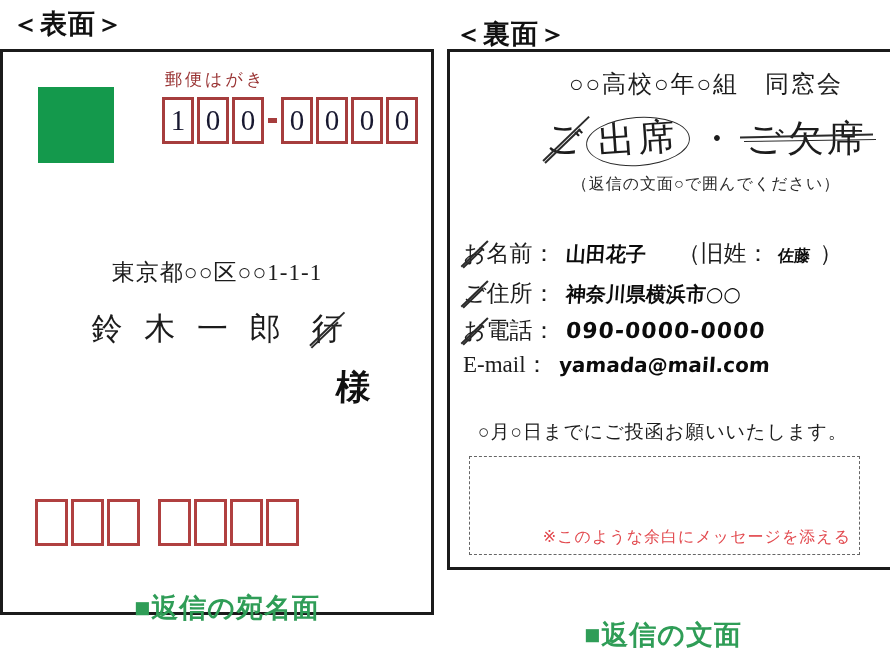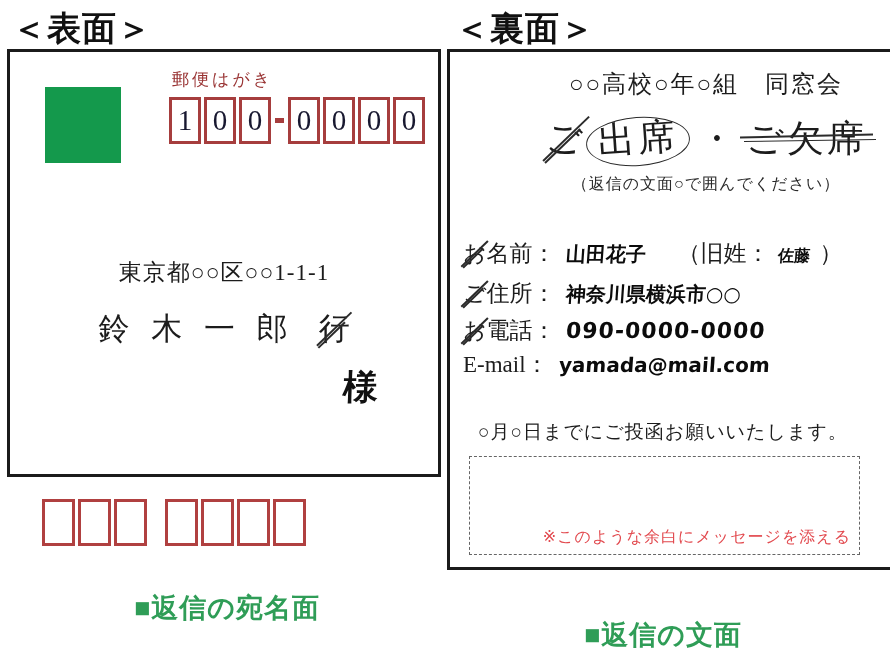--- a/index.html
+++ b/index.html
@@ -1,25 +1,25 @@
 <!DOCTYPE html>
 <html><head>
 <meta charset="utf-8">
 <style>
   * { margin:0; padding:0; box-sizing:border-box; }
   body { background:#ffffff; font-family:"Liberation Sans","DejaVu Sans",sans-serif; }
   .stage { position:relative; width:890px; height:671px; background:#fff; overflow:hidden; }
 
-  .heading { position:absolute; top:6px; font-size:34px; font-weight:bold; color:#111;
+  .heading { position:absolute; top:6px; font-size:27px; font-weight:bold; color:#111;
              font-family:Liberation Serif, serif; letter-spacing:1px; }
   .heading.front { left:12px; }
-  .heading.back { left:455px; }
+  .heading.back { left:455px;margin-top:10px; }
 
   .card { position:absolute; top:49px; border:3px solid #1b1b1b; background:#fff; }
-  .card.front { left:7px; width:434px; height:428px; }
+  .card.front { left:0; width:434px; height:566px; }
   .card.back { left:447px; width:518px; height:521px; }
 
   .serif { font-family:"Liberation Serif","DejaVu Serif",serif; }
   .hand { font-family:"DejaVu Sans","Liberation Sans",sans-serif; font-weight:700;
           display:inline-block; transform:skewX(-4deg); }
 
   
   .stamp { position:absolute; left:35px; top:35px; width:76px; height:76px; background:#14994C; }
   .svc-label { position:absolute; left:162px; top:16px; color:#993333; font-size:17px; letter-spacing:3px; }
   .pboxes { position:absolute; left:159px; top:45px; display:flex; align-items:center; gap:3px; }

